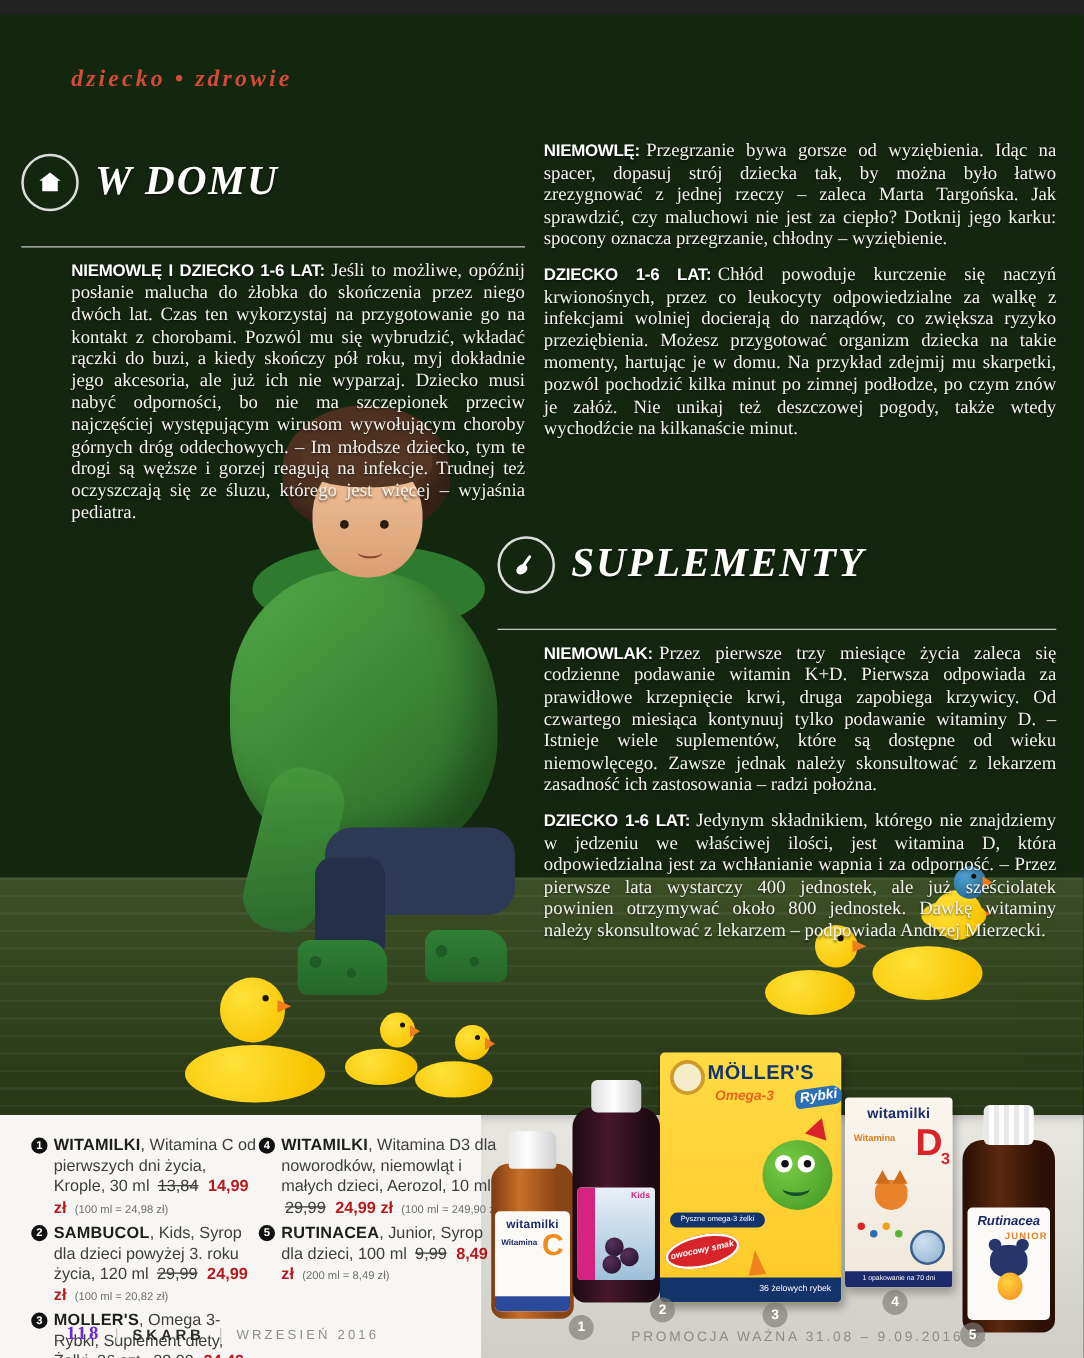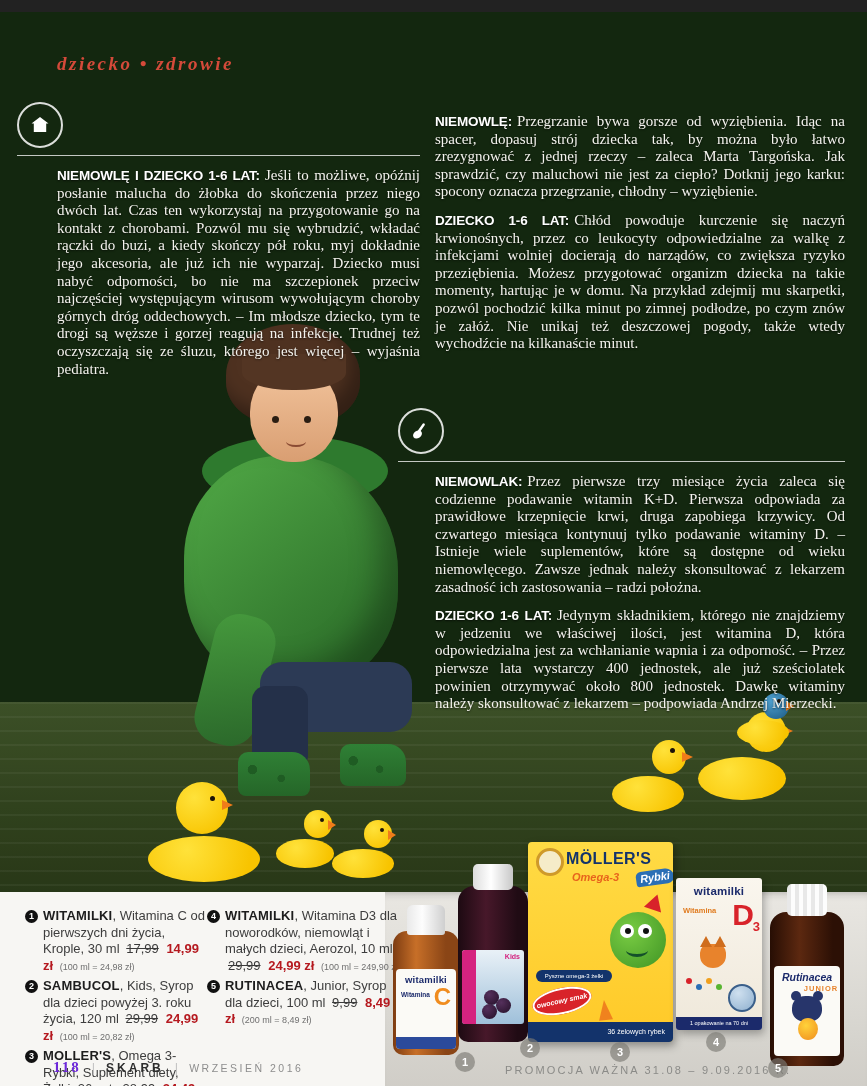--- a/index.html
+++ b/index.html
@@ -253,50 +253,52 @@
 
   <div class="tag">dziecko • zdrowie</div>
 
   <section class="section" style="left:17px;top:90px;width:403px;">
     <div class="sec-head">
       <span class="sec-icon">
         <svg viewBox="0 0 24 24">
             <path d="M12 4 3.5 10.5h2.3V19h12.4v-8.5h2.3Z"></path>
           </svg>
       </span>
+      <h2 class="sec-title">W DOMU</h2>
     </div>
     <p class="sec-body left-body-offset"><span class="plabel">NIEMOWLĘ I DZIECKO 1-6 LAT:</span><span>Jeśli to możliwe, opóźnij posłanie malucha do żłobka do skończenia przez niego dwóch lat. Czas ten wykorzystaj na przygotowanie go na kontakt z chorobami. Pozwól mu się wybrudzić, wkładać rączki do buzi, a kiedy skończy pół roku, myj dokładnie jego akcesoria, ale już ich nie wyparzaj. Dziecko musi nabyć odporności, bo nie ma szczepionek przeciw najczęściej występującym wirusom wywołującym choroby górnych dróg oddechowych. – Im młodsze dziecko, tym te drogi są węższe i gorzej reagują na infekcje. Trudnej też oczyszczają się ze śluzu, którego jest więcej – wyjaśnia pediatra.</span></p>
   </section>
 
   <section class="section right" style="left:398px;top:90px;width:447px;">
     <p class="sec-body right-body-offset"><span class="plabel">NIEMOWLĘ:</span><span>Przegrzanie bywa gorsze od wyziębienia. Idąc na spacer, dopasuj strój dziecka tak, by można było łatwo zrezygnować z jednej rzeczy – zaleca Marta Targońska. Jak sprawdzić, czy maluchowi nie jest za ciepło? Dotknij jego karku: spocony oznacza przegrzanie, chłodny – wyziębienie.</span></p>
     <p class="sec-body right-body-offset"><span class="plabel">DZIECKO 1-6 LAT:</span><span>Chłód powoduje kurczenie się naczyń krwionośnych, przez co leukocyty odpowiedzialne za walkę z infekcjami wolniej docierają do narządów, co zwiększa ryzyko przeziębienia. Możesz przygotować organizm dziecka na takie momenty, hartując je w domu. Na przykład zdejmij mu skarpetki, pozwól pochodzić kilka minut po zimnej podłodze, po czym znów je załóż. Nie unikaj też deszczowej pogody, także wtedy wychodźcie na kilkanaście minut.</span></p>
   </section>
 
   <section class="section right" style="left:398px;top:396px;width:447px;">
     <div class="sec-head">
       <span class="sec-icon">
         <svg viewBox="0 0 24 24">
             <ellipse cx="8.5" cy="15.5" rx="4.8" ry="3.6" transform="rotate(-35 8.5 15.5)"></ellipse>
             <rect x="11" y="3.5" width="2.4" height="11" rx="1.2" transform="rotate(35 12.2 9)"></rect>
           </svg>
       </span>
+      <h2 class="sec-title">SUPLEMENTY</h2>
     </div>
     <p class="sec-body right-body-offset"><span class="plabel">NIEMOWLAK:</span><span>Przez pierwsze trzy miesiące życia zaleca się codzienne podawanie witamin K+D. Pierwsza odpowiada za prawidłowe krzepnięcie krwi, druga zapobiega krzywicy. Od czwartego miesiąca kontynuuj tylko podawanie witaminy D. – Istnieje wiele suplementów, które są dostępne od wieku niemowlęcego. Zawsze jednak należy skonsultować z lekarzem zasadność ich zastosowania – radzi położna.</span></p>
     <p class="sec-body right-body-offset"><span class="plabel">DZIECKO 1-6 LAT:</span><span>Jedynym składnikiem, którego nie znajdziemy w jedzeniu we właściwej ilości, jest witamina D, która odpowiedzialna jest za wchłanianie wapnia i za odporność. – Przez pierwsze lata wystarczy 400 jednostek, ale już sześciolatek powinien otrzymywać około 800 jednostek. Dawkę witaminy należy skonsultować z lekarzem – podpowiada Andrzej Mierzecki.</span></p>
   </section>
 
   <div class="band">
     <div class="shot-bg"></div>
 
     <div class="prodcol col1">
       <div class="prod">
         <span class="pnum">1</span>
         <span class="pbrand">WITAMILKI</span><span>, Witamina C od pierwszych dni życia, Krople, 30 ml</span>
-        <s class="pold">17,99</s>
+        <s class="pold">13,84</s>
         <span class="pnew">14,99 zł</span>
         <span class="punit">(100 ml = 24,98 zł)</span>
       </div>
       <div class="prod">
         <span class="pnum">2</span>
         <span class="pbrand">SAMBUCOL</span><span>, Kids, Syrop dla dzieci powyżej 3. roku życia, 120 ml</span>
         <s class="pold">29,99</s>
         <span class="pnew">24,99 zł</span>
         <span class="punit">(100 ml = 20,82 zł)</span>
       </div>

